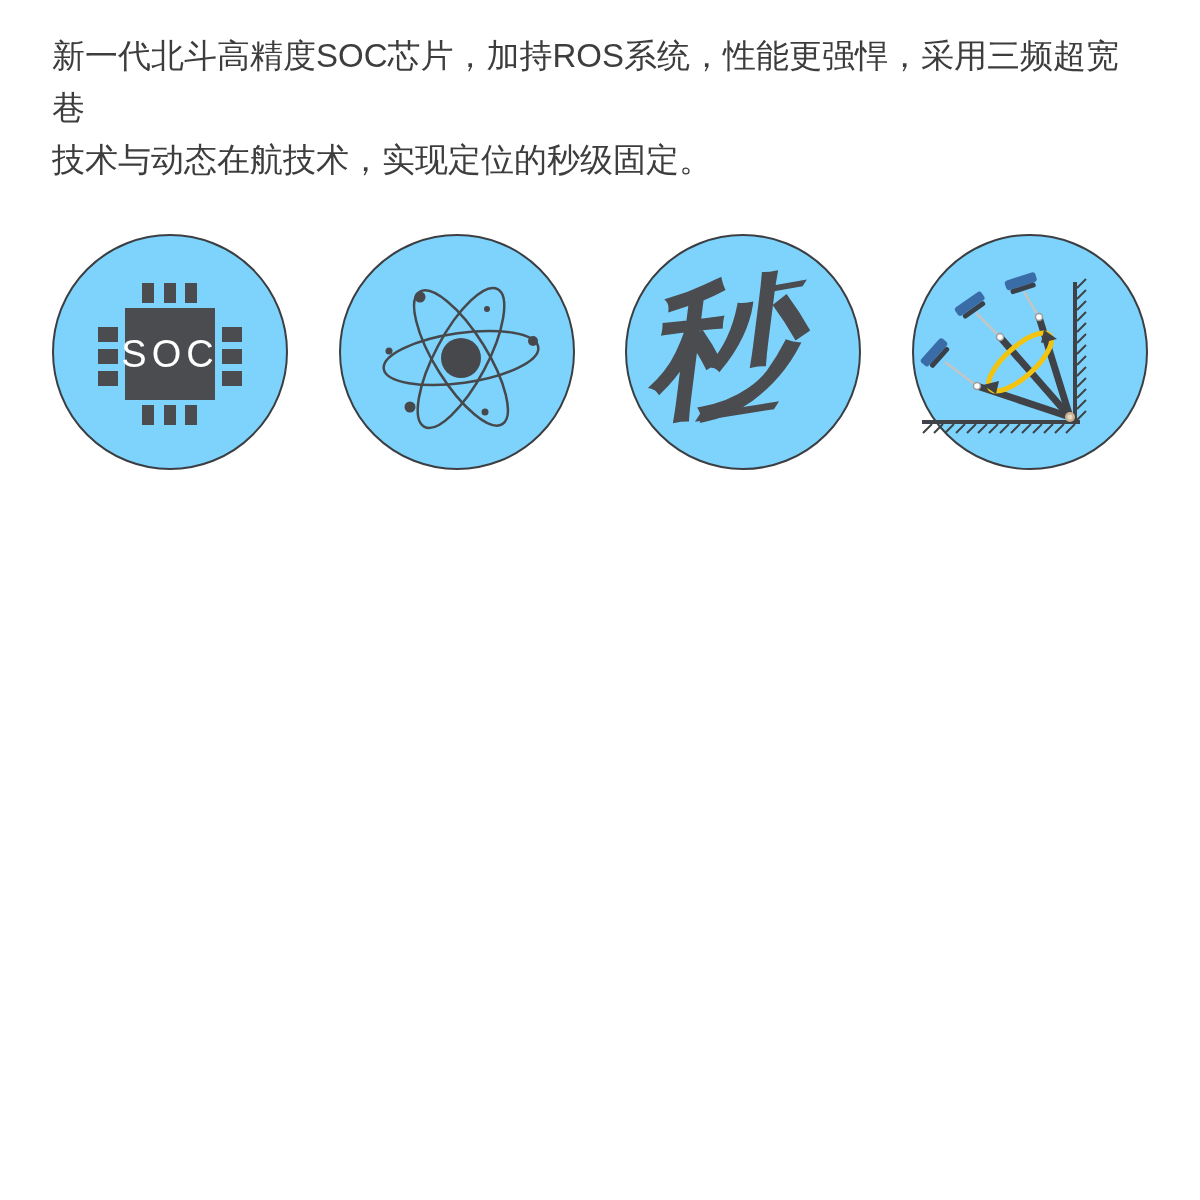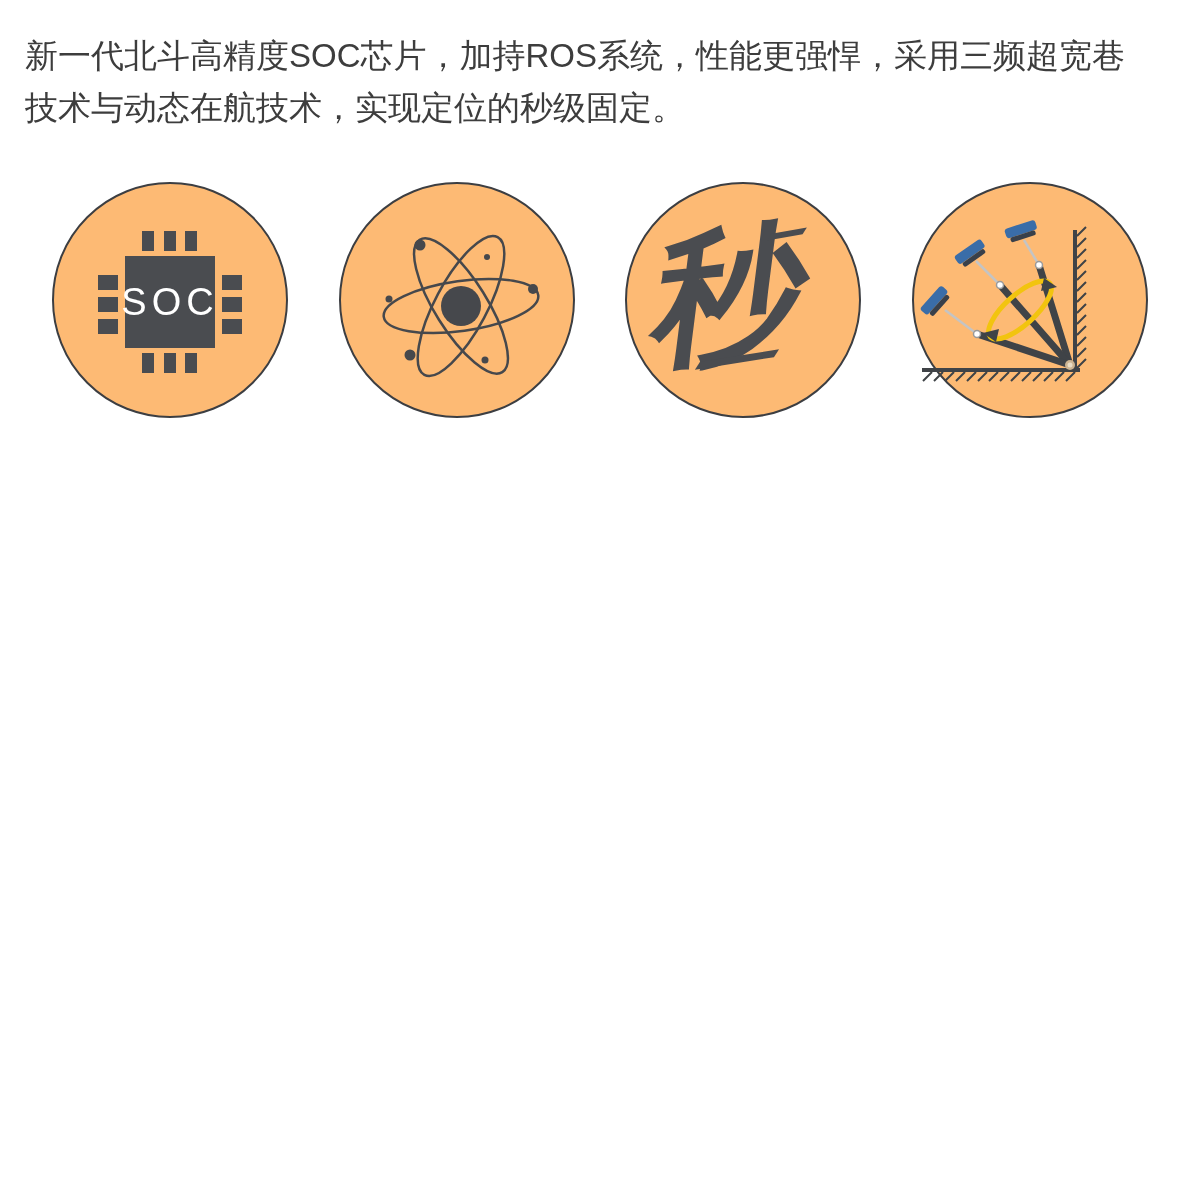--- a/index.html
+++ b/index.html
@@ -2,41 +2,41 @@
 <html><head>
 <meta charset="utf-8">
 <style>
   html, body { margin: 0; padding: 0; }
   body {
     width: 1200px; height: 1200px;
     background: #ffffff;
     font-family: "Liberation Sans", "DejaVu Sans", sans-serif;
     overflow: hidden;
   }
-  .content { padding: 30px 52px 0 25px; }
+  .content { padding: 30px 52px 0 52px; }
   .para {
     margin: 0 0 46px 0;
     font-size: 33px;
     line-height: 52px;
     color: #3d3d3d;
     white-space: pre-line;
     letter-spacing: 0px;
   }
   .icons-row {
     margin: 48px 52px 0 52px;
     display: flex;
     justify-content: space-between;
   }
   .icon-circle {
     width: 232px; height: 232px;
     border: 2px solid #3c3e42;
     border-radius: 50%;
     position: relative;
     flex: 0 0 auto;
-    background: #fdba74;
+    background: #7dd3fc;
   }
   .icon-circle svg { position: absolute; left: 0; top: 0; }
   
   .miao-wrap { position: absolute; left: 0; top: 0; width: 232px; height: 232px; }
   .miao-char {
     position: absolute; left: -12px; top: 36px;
     width: 232px; text-align: center;
     font-size: 148px; line-height: 148px;
     font-weight: 900; color: #4a4c50;
     transform: skewX(-14deg) rotate(-7deg);

